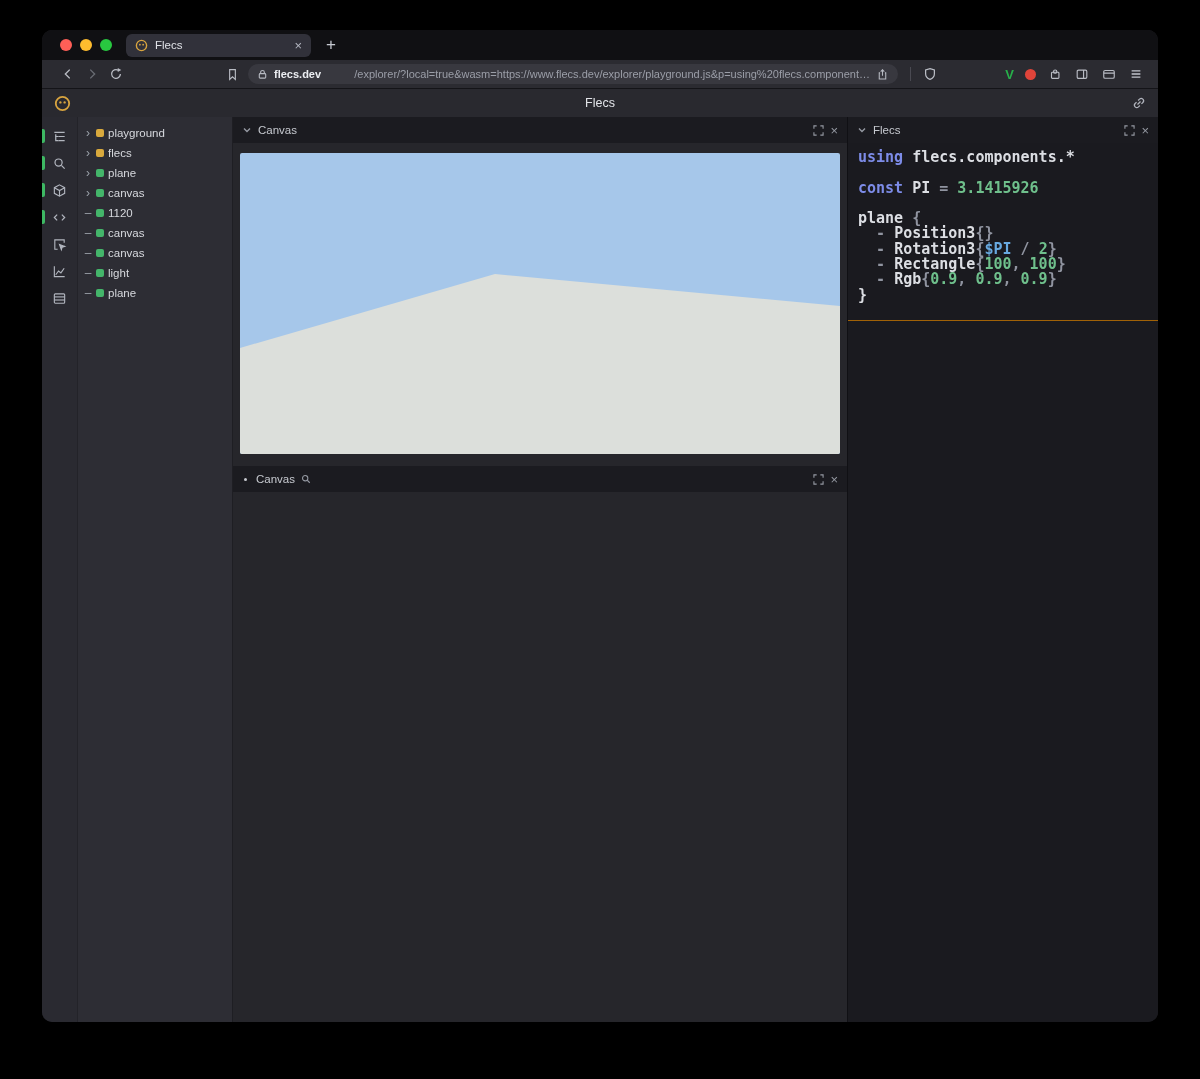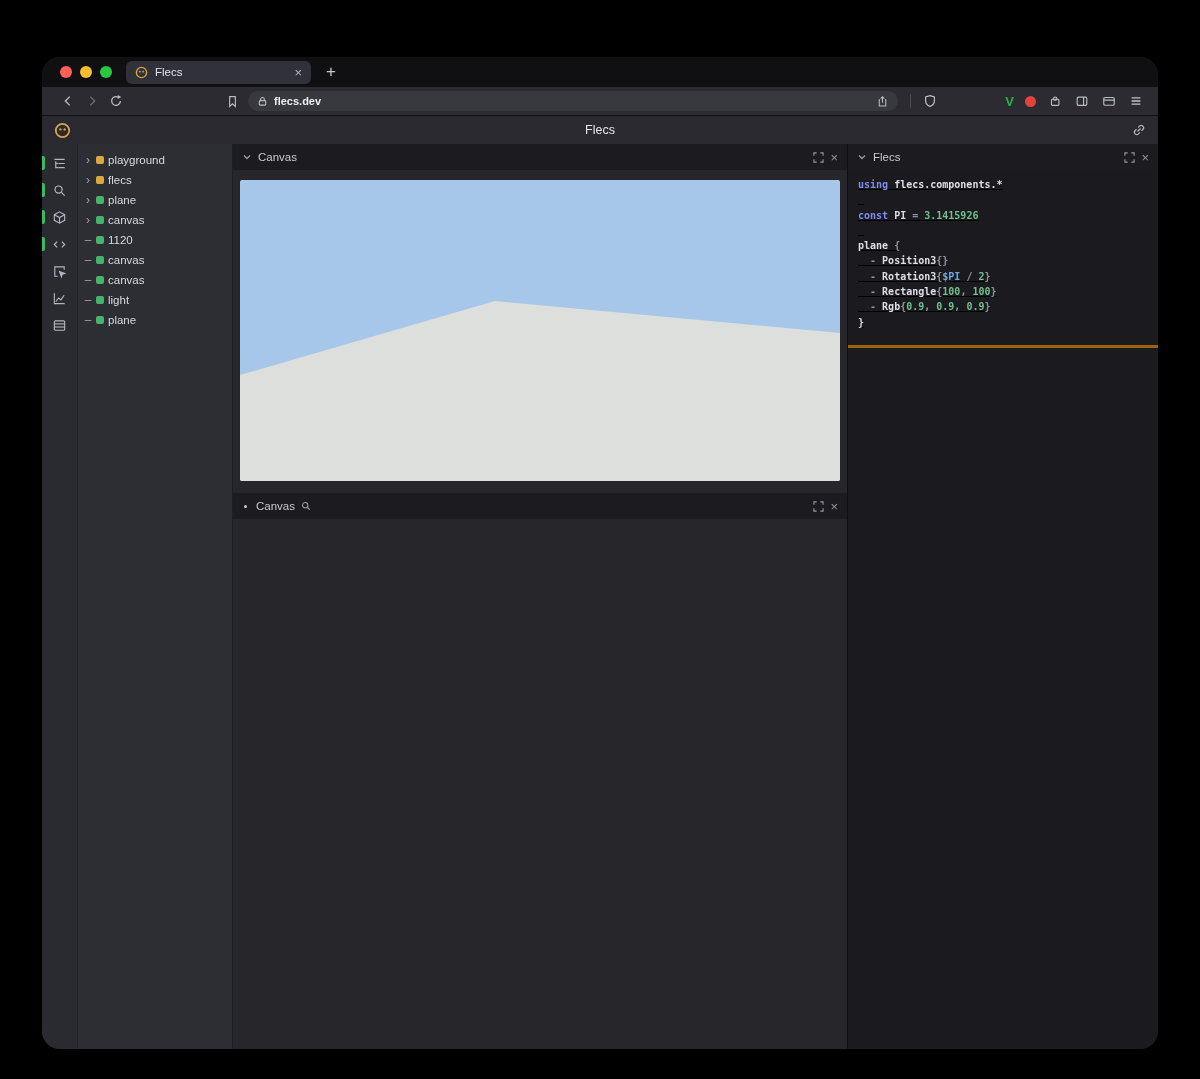--- a/index.html
+++ b/index.html
@@ -1,21 +1,21 @@
 <!DOCTYPE html>
 <html style="--accent-green: #3db863; --light-red: #ff5f57; --light-yellow: #febc2e; --light-green: #28c840; --code-kw: #7d8ce8; --code-text: #dcdee3; --code-punct: #9094a0; --code-num: #6fc08c; --code-var: #68a9e0;"><head>
 <meta charset="utf-8">
 <style>
   * { margin:0; padding:0; box-sizing:border-box; }
   html,body { width:1200px; height:1079px; background:#000; overflow:hidden;
               font-family:"Liberation Sans", sans-serif; }
 
   .window { position:absolute; left:42px; top:30px; width:1116px; height:992px;
-            border-radius:18px; overflow:hidden; background:#1d1d22;
-            box-shadow:0 14px 50px rgba(0,0,0,.7); display:flex; flex-direction:column;margin-top:27px; }
+            border-radius:10px; overflow:hidden; background:#1d1d22;
+            box-shadow:0 14px 50px rgba(0,0,0,.7); display:flex; flex-direction:column; }
 
   
   .tabstrip { height:30px; background:#101013; display:flex; align-items:center;
               padding-left:18px; flex:0 0 auto; }
   .lights { display:flex; gap:8px; margin-right:14px; }
   .light { width:12px; height:12px; border-radius:50%; }
   .light.red{background:var(--light-red)} .light.yellow{background:var(--light-yellow)} .light.green{background:var(--light-green)}
   .tab { width:185px; height:23px; background:#31313a; border-radius:6px; display:flex;
          align-items:center; padding:0 9px; gap:7px; color:#dfe1e6; font-size:11.5px; }
   .tab .grow{flex:1}
@@ -70,22 +70,22 @@
   .ph-ic { color:#9599a2; display:flex; align-items:center; }
   .ph-close { color:#9599a2; font-size:13px; line-height:1; }
   .dot { width:3px; height:3px; border-radius:50%; background:#c6c9cf; margin:0 3px 0 2px; }
 
   .canvas-body { padding:10px 7px 12px; flex:0 0 auto; }
   .canvas-svg { display:block; width:600px; height:301px; border-radius:2px; }
   .center-rest { flex:1; }
 
   .editor { width:311px; background:#1a1a1f; display:flex; flex-direction:column;
             flex:0 0 auto; border-left:1px solid #101014; }
-  .code { padding:7px 10px; font-family:"DejaVu Sans Mono", monospace; font-size:10px;
-          line-height:15.3px; font-weight:700; height:178px; border-bottom:3px solid #a16207;text-decoration:underline; }
+  .code { padding:7px 10px; font-family:"DejaVu Sans Mono", monospace; font-size:15px;
+          line-height:15.3px; font-weight:700; height:178px; border-bottom:1px solid #a16207; }
   .code-line { white-space:pre; }
   .t-kw{color:var(--code-kw)} .t-tx{color:var(--code-text)} .t-pn{color:var(--code-punct)}
   .t-nm{color:var(--code-num)} .t-vr{color:var(--code-var)}
   .editor-rest { flex:1; }
 
   svg { display:block; }
 </style>
 </head>
 <body>
 
@@ -133,20 +133,21 @@
         </svg>
     </span>
 
     <div class="urlbar">
       <svg width="11" height="11" viewBox="0 0 12 12" fill="none" stroke="#b7bac2" stroke-width="1.2">
         <rect x="2.5" y="5" width="7" height="5" rx="1"></rect>
           <path d="M4 5 V3.6 a2 2 0 0 1 4 0 V5"></path>
       </svg>
       <span class="url-text">
         <span class="url-host">flecs.dev</span>
+        <span class="url-rest">/explorer/?local=true&amp;wasm=https://www.flecs.dev/explorer/playground.js&amp;p=using%20flecs.component…</span>
       </span>
       <svg width="13" height="13" viewBox="0 0 16 16" fill="none" stroke="#b7bac2" stroke-width="1.3">
         <path d="M5 6 H4 V13.5 H12 V6 H11"></path>
           <path d="M8 2.2 V9.5"></path>
           <path d="M5.8 4.4 L8 2.2 L10.2 4.4"></path>
       </svg>
     </div>
     <span class="vdiv"></span>
     <span class="nav-ic">
       <svg width="14" height="14" viewBox="0 0 16 16" fill="none" stroke="#b9bcc4" stroke-width="1.4">

